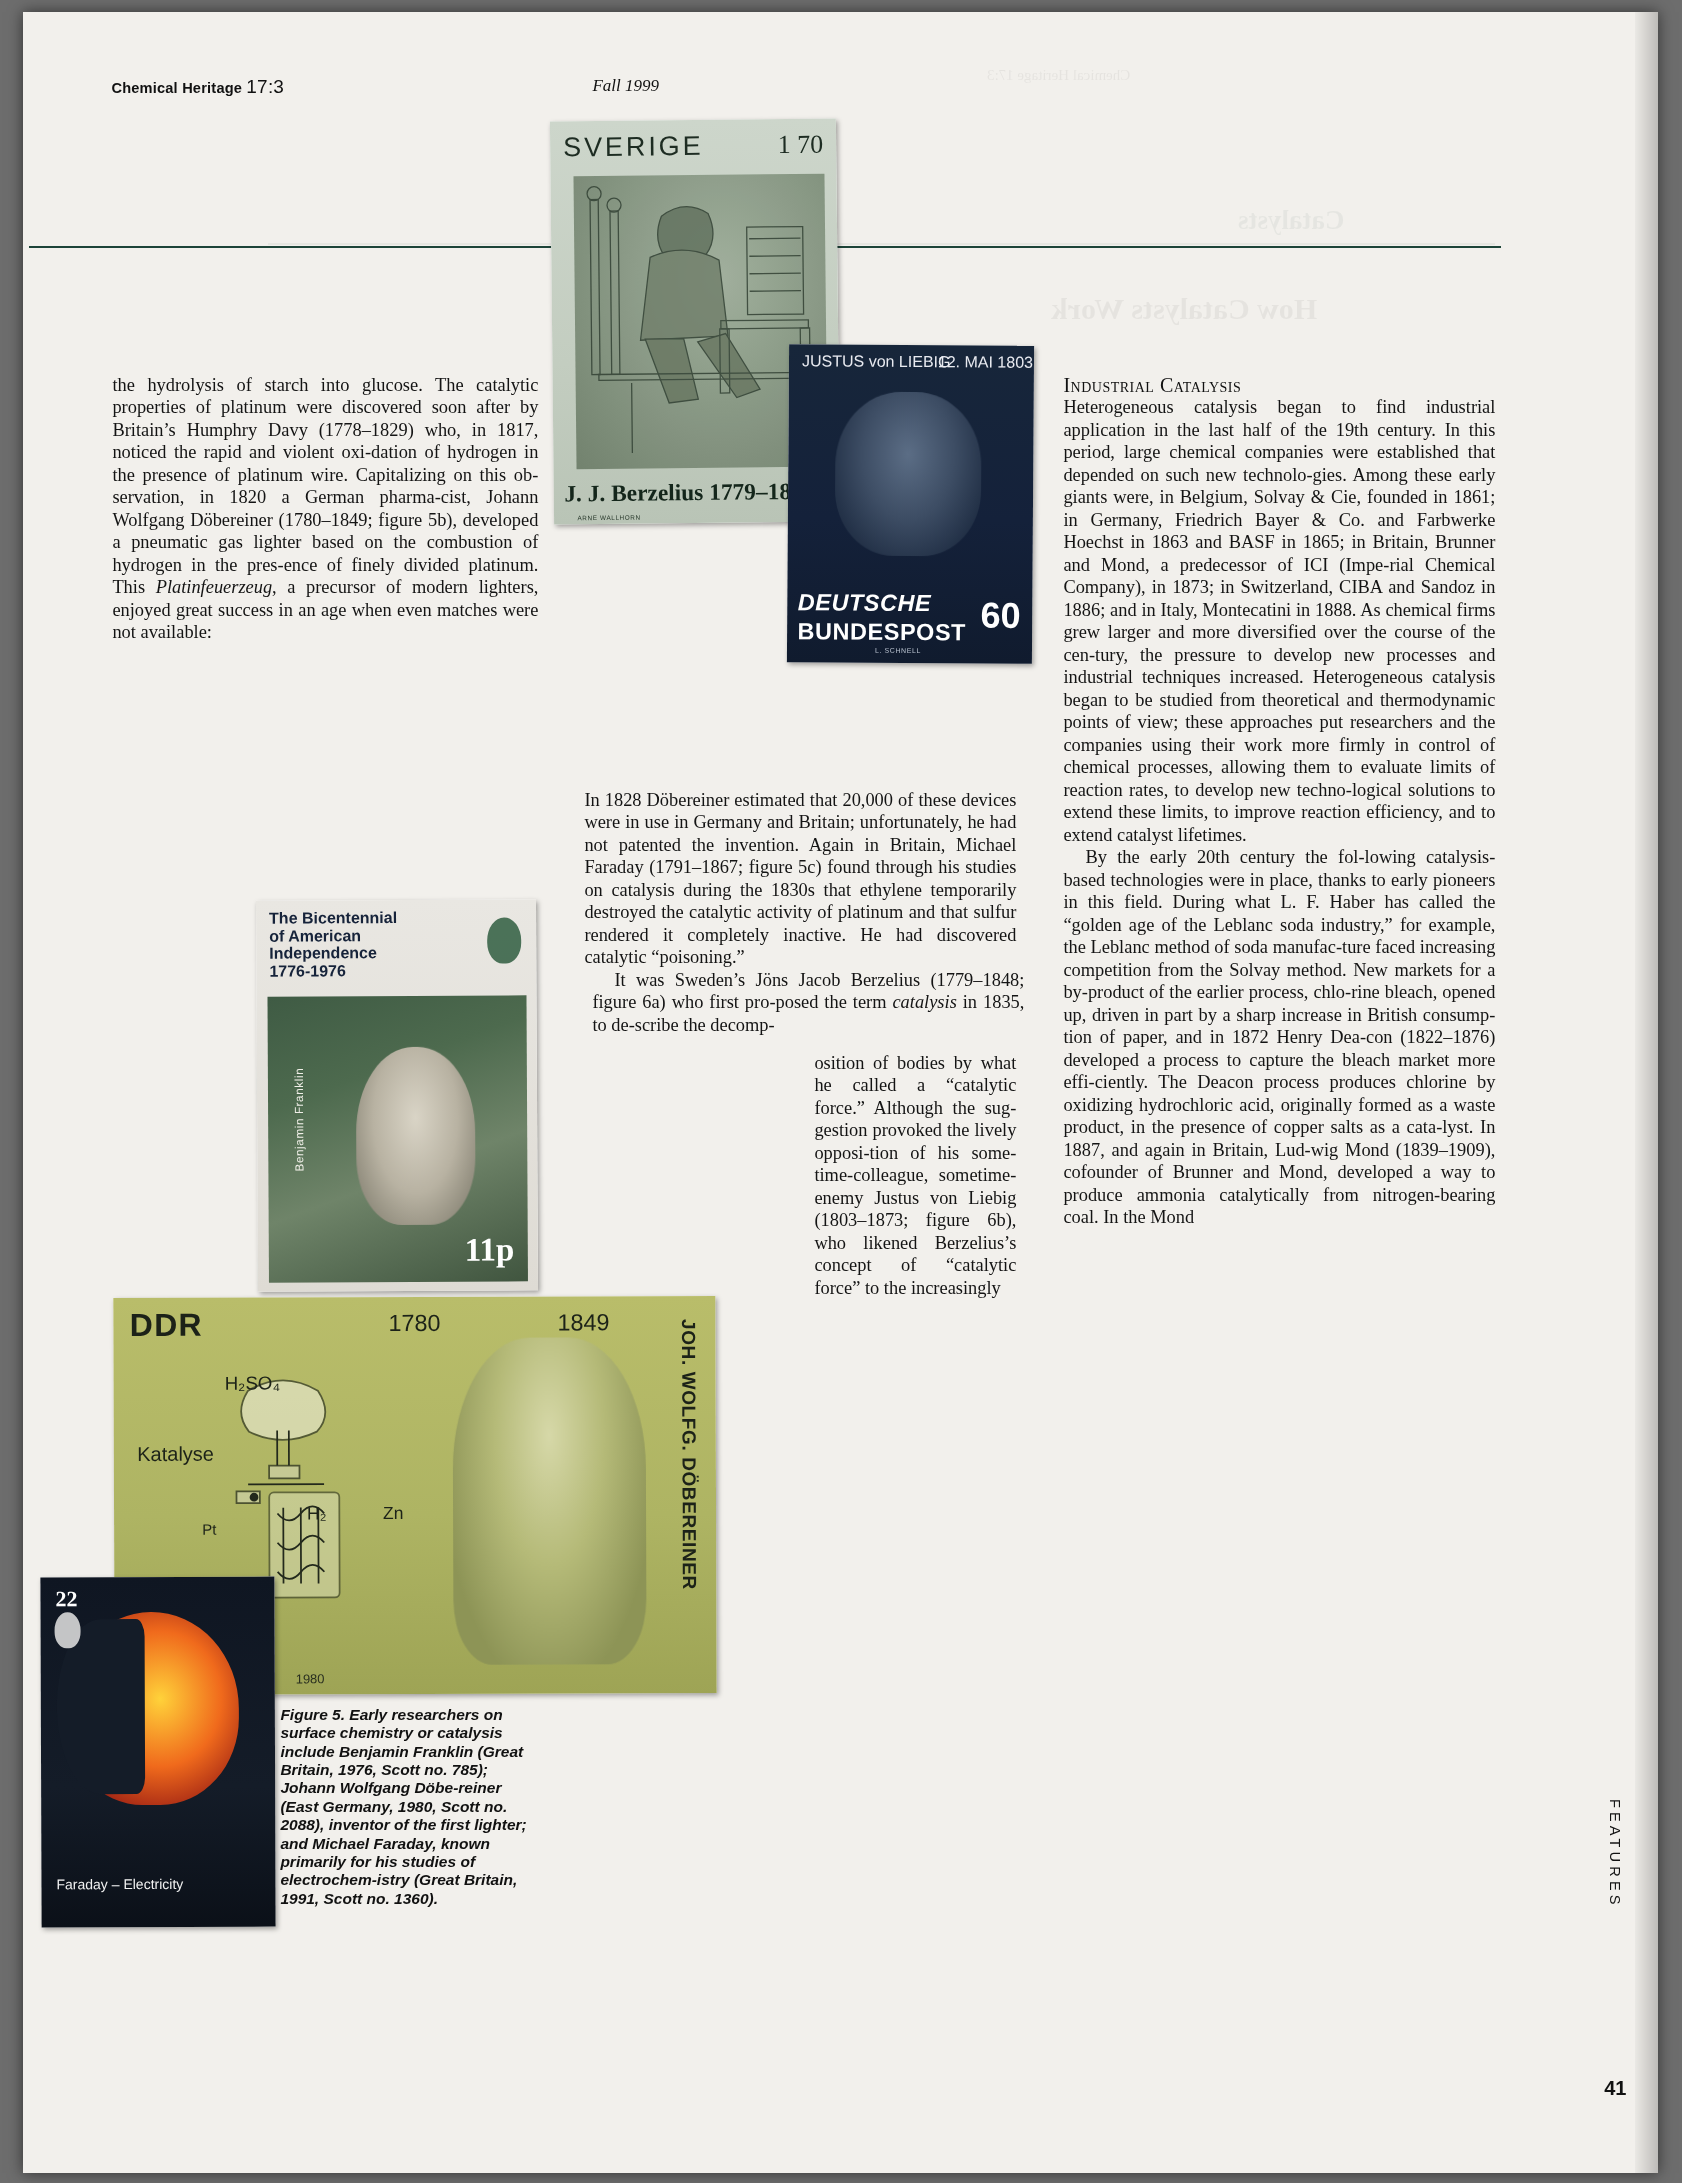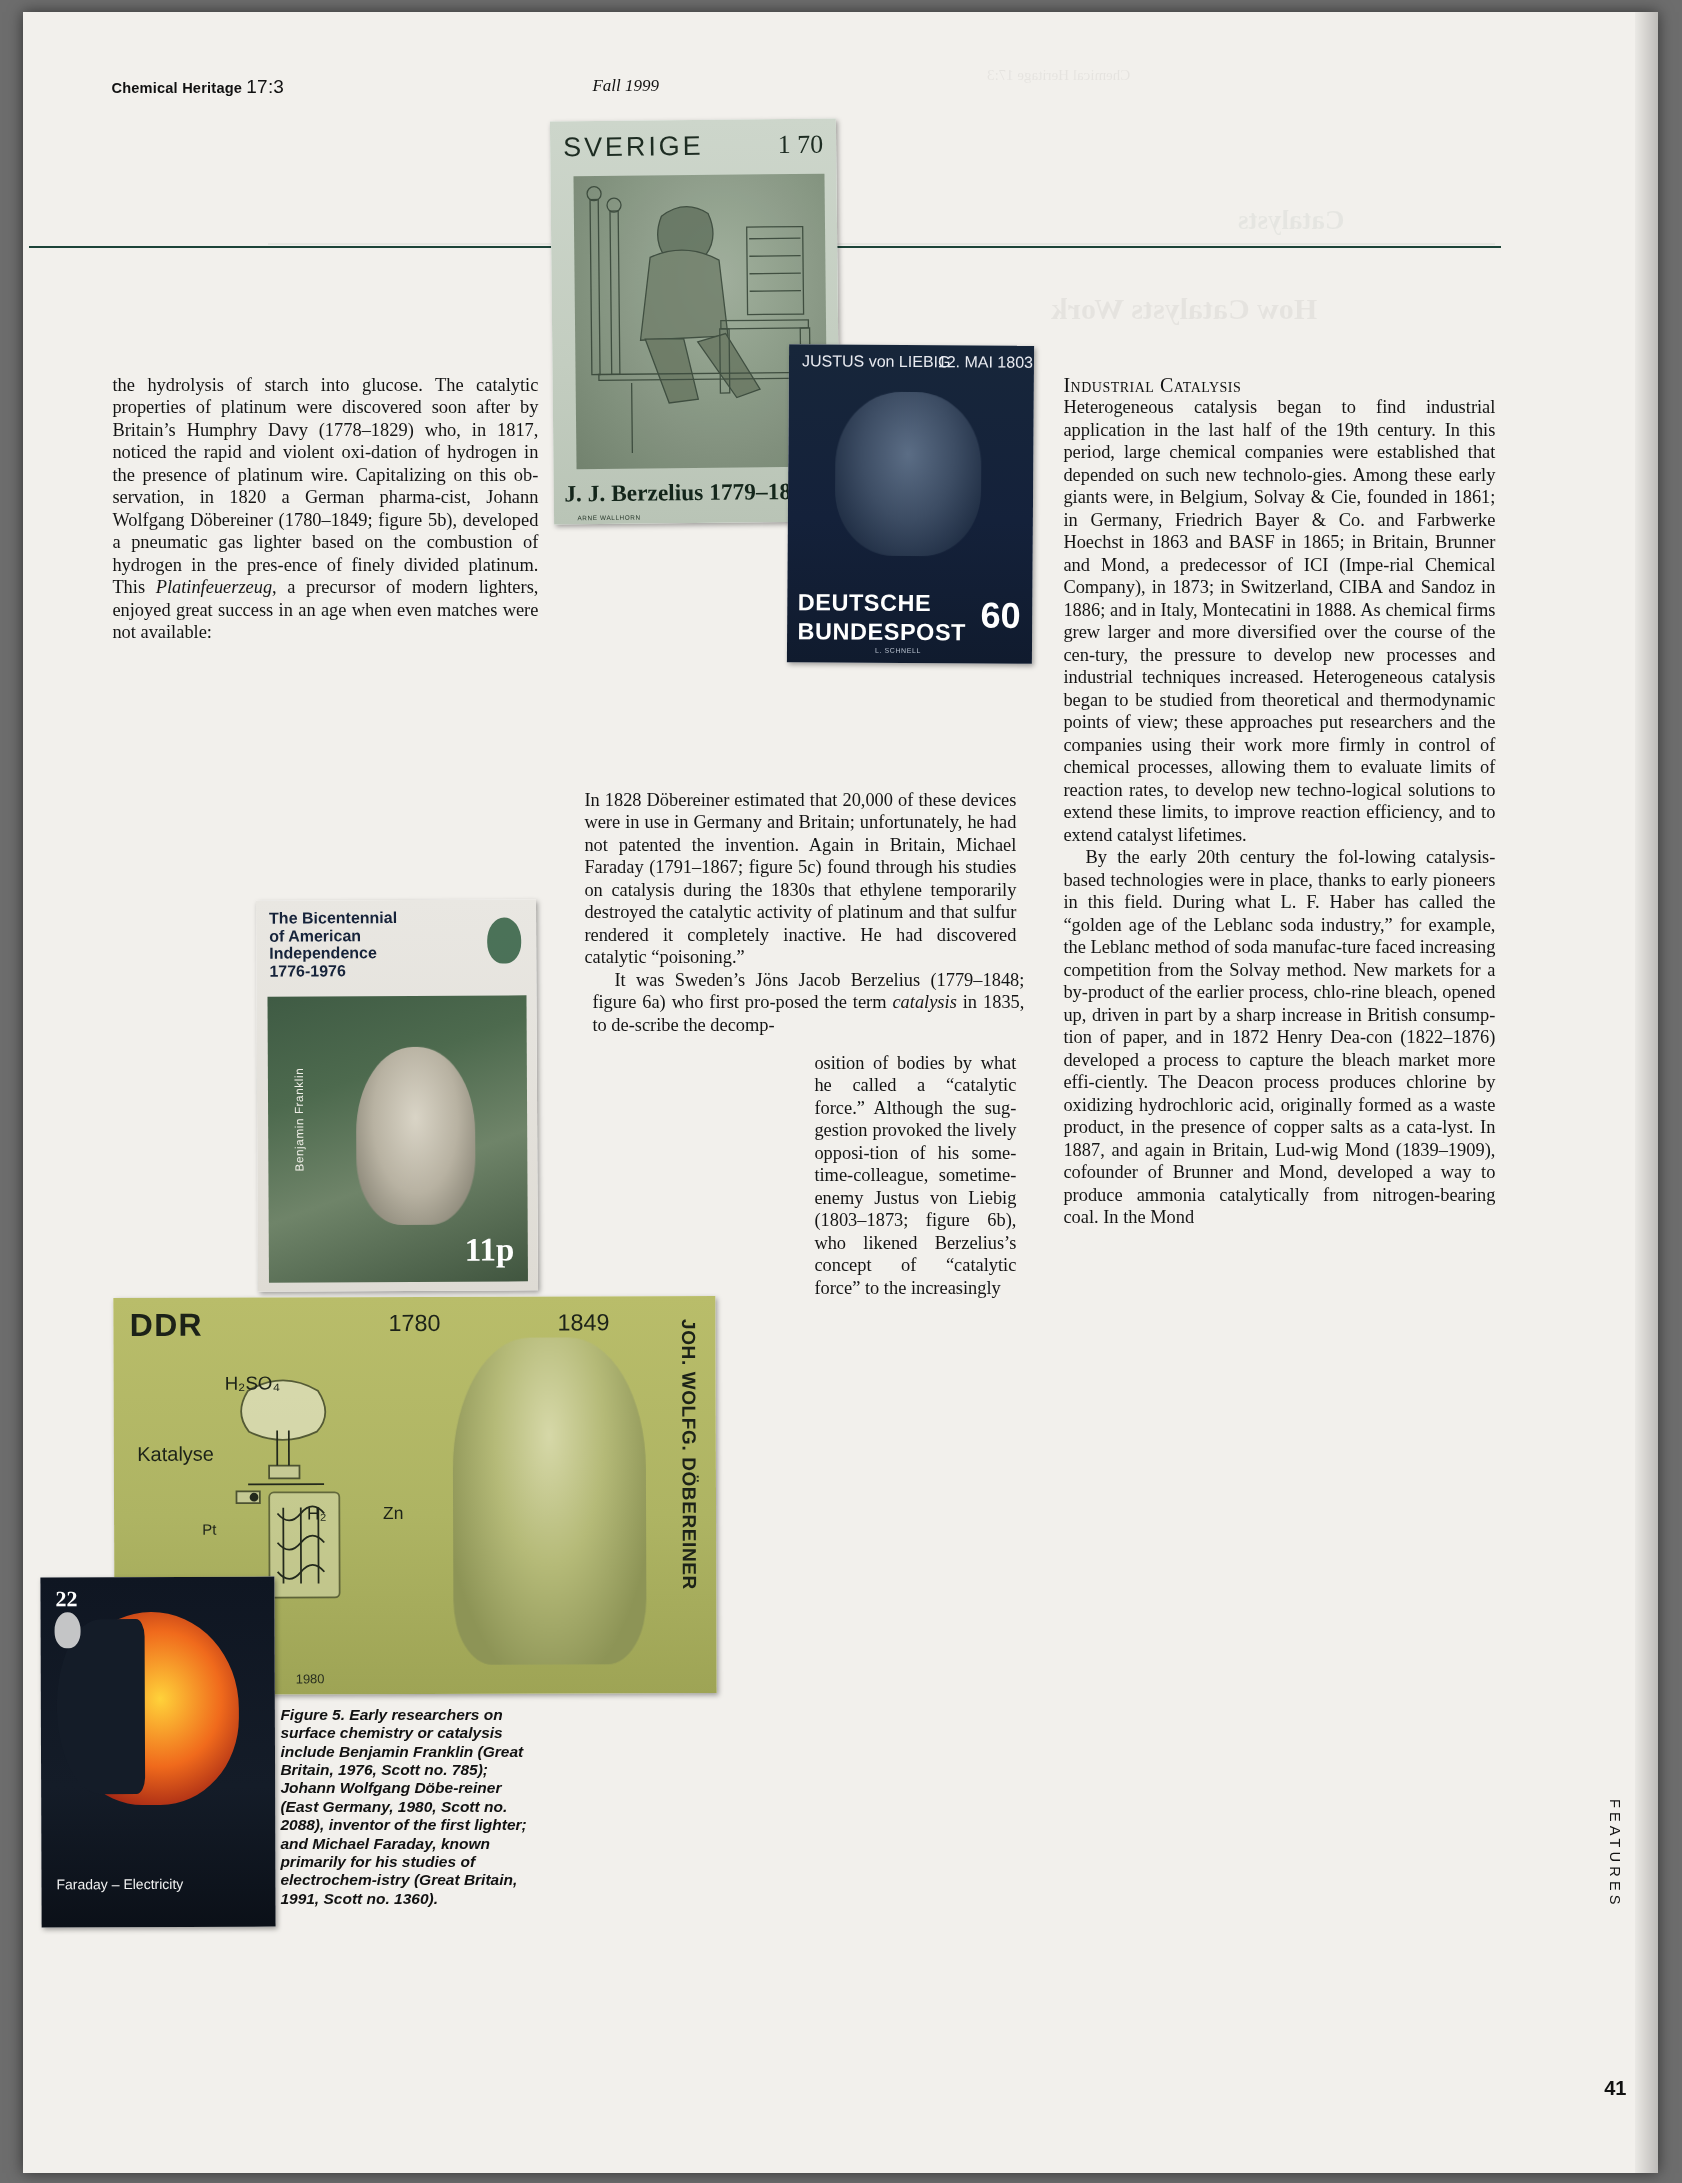--- a/index.html
+++ b/index.html
@@ -181,21 +181,21 @@
   }
   #stamp-liebig .portrait {
     position: absolute; left: 47px; top: 47px; width: 146px; height: 164px;
     background: radial-gradient(ellipse at 50% 38%, #5b6d85 0%, #3d4d64 45%, #1d2b41 85%);
     border-radius: 45% 45% 40% 40%;
     filter: blur(0.2px);
   }
   #stamp-liebig .deutsche {
     position: absolute; left: 10.5px; bottom: 46px;
     font-family: "Liberation Sans", sans-serif;
-    font-weight: bold; font-size: 23.4px; letter-spacing: 0.6px; color: #fff;
+    font-weight: bold; font-size: 23.4px; letter-spacing: 0.6px; color: #fff; font-style: italic;
   }
   #stamp-liebig .bundespost {
     position: absolute; left: 10.5px; bottom: 17.5px;
     font-family: "Liberation Sans", sans-serif;
     font-weight: bold; font-size: 23.4px; letter-spacing: 0.6px; color: #fff;
   }
   #stamp-liebig .val30 {
     position: absolute; right: 11.7px; bottom: 27px;
     font-family: "Liberation Sans", sans-serif;
     font-weight: bold; font-size: 36px; color: #fff;

